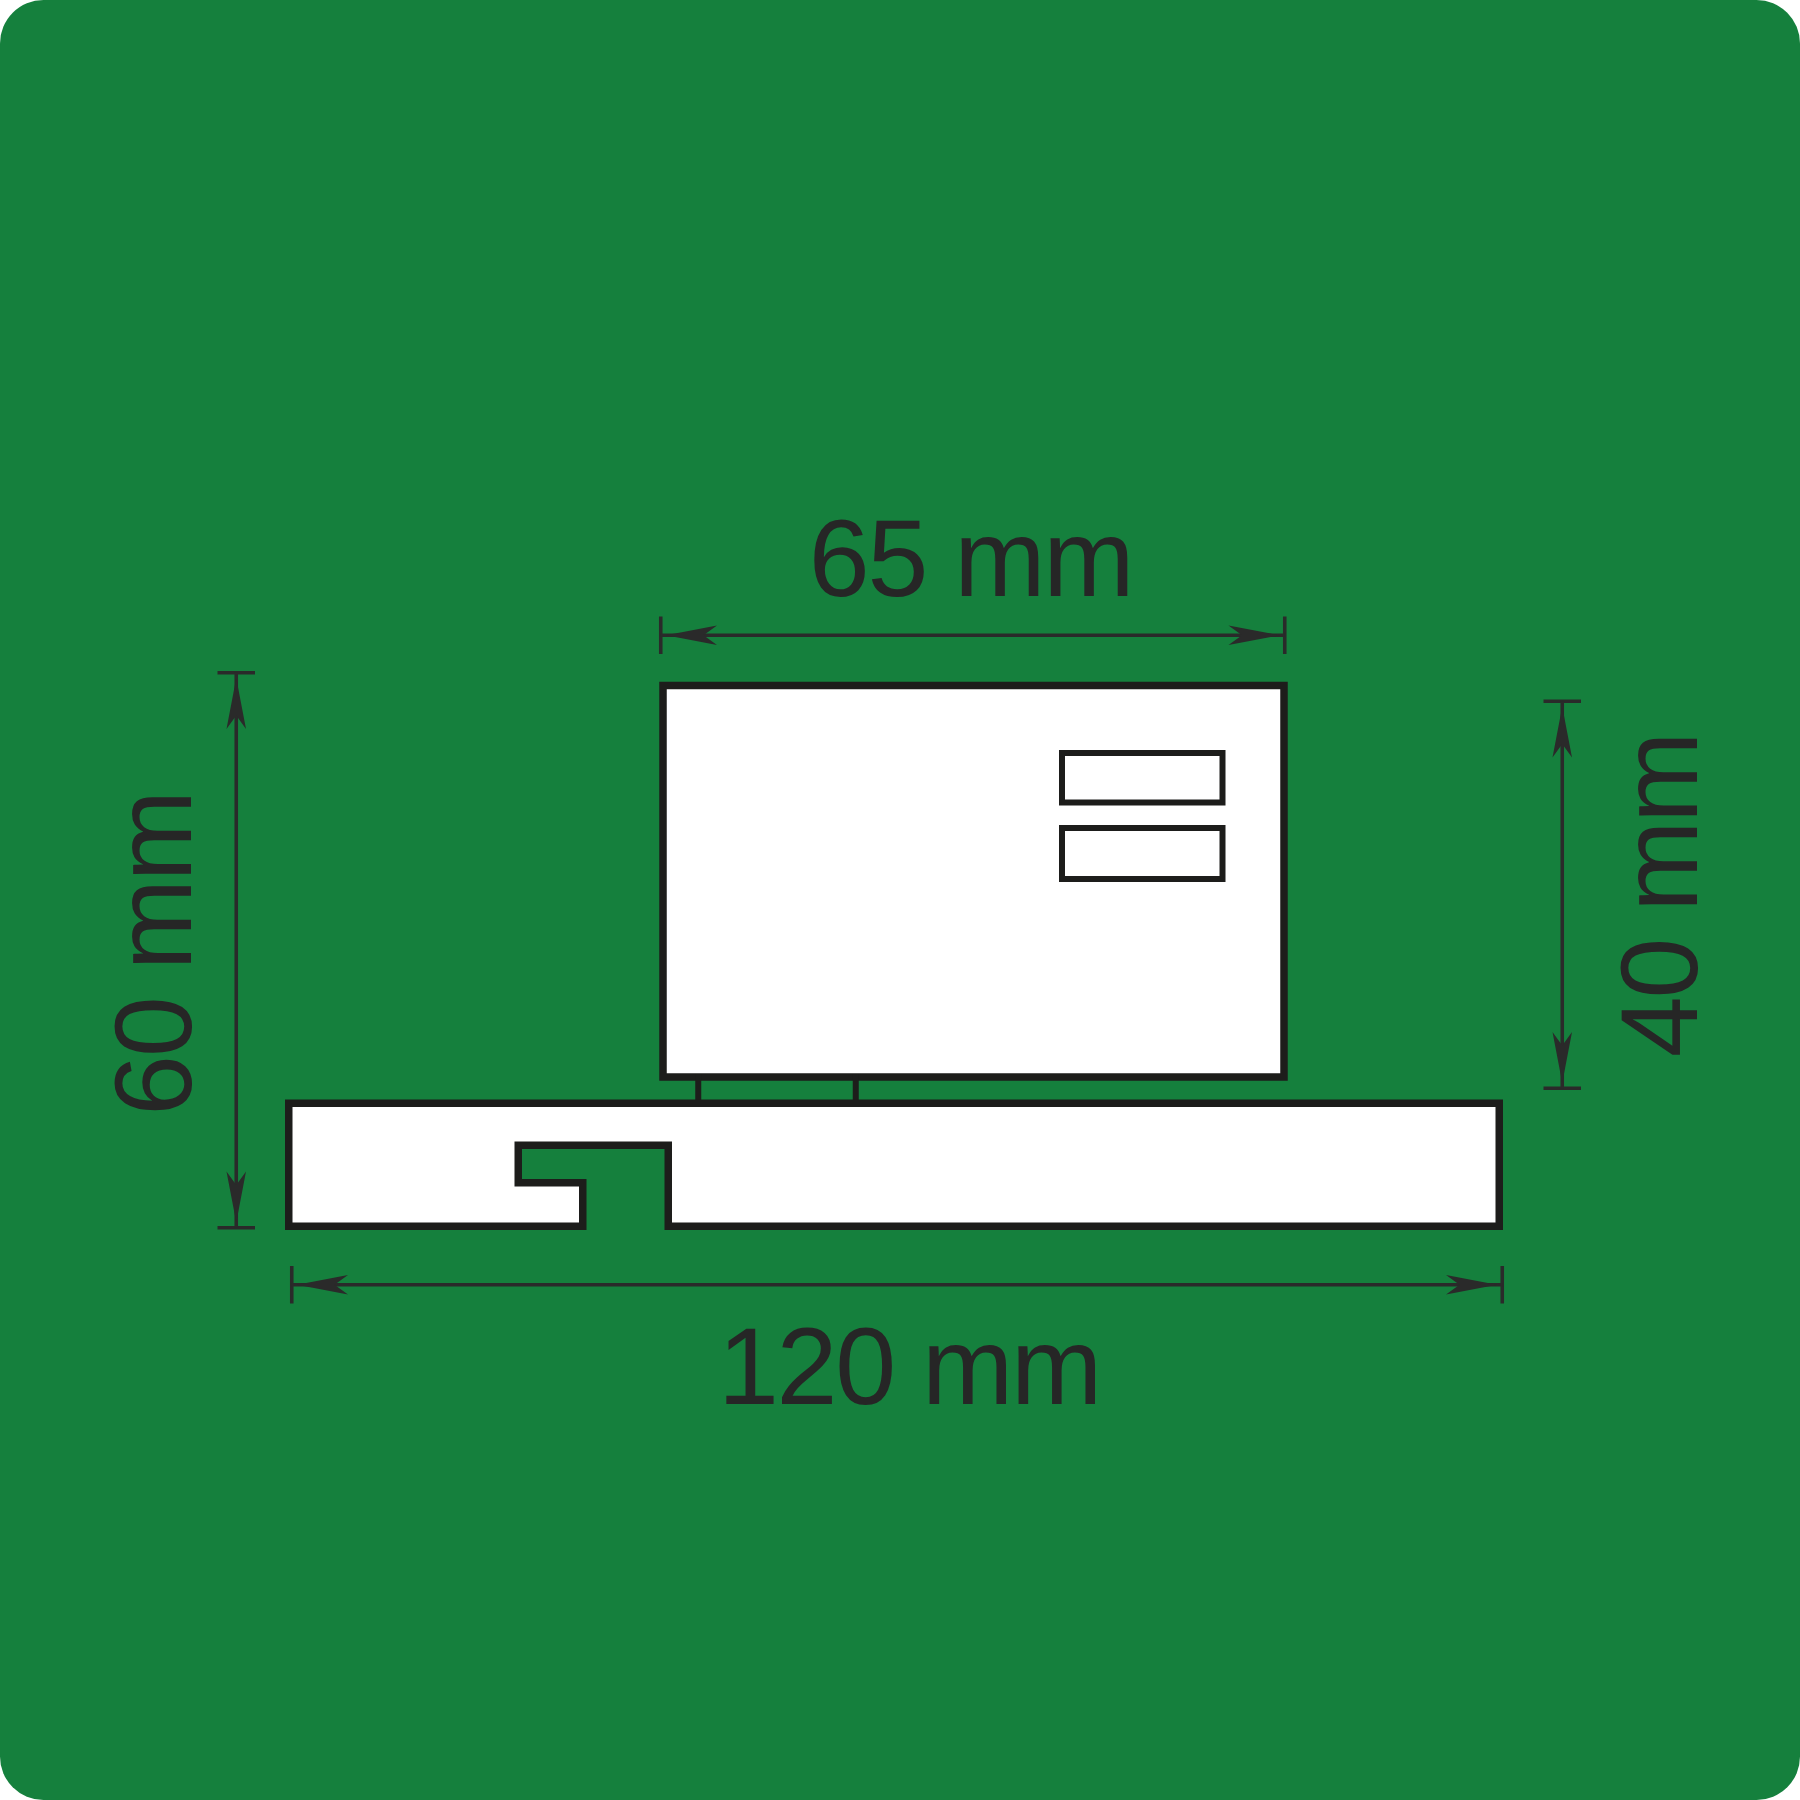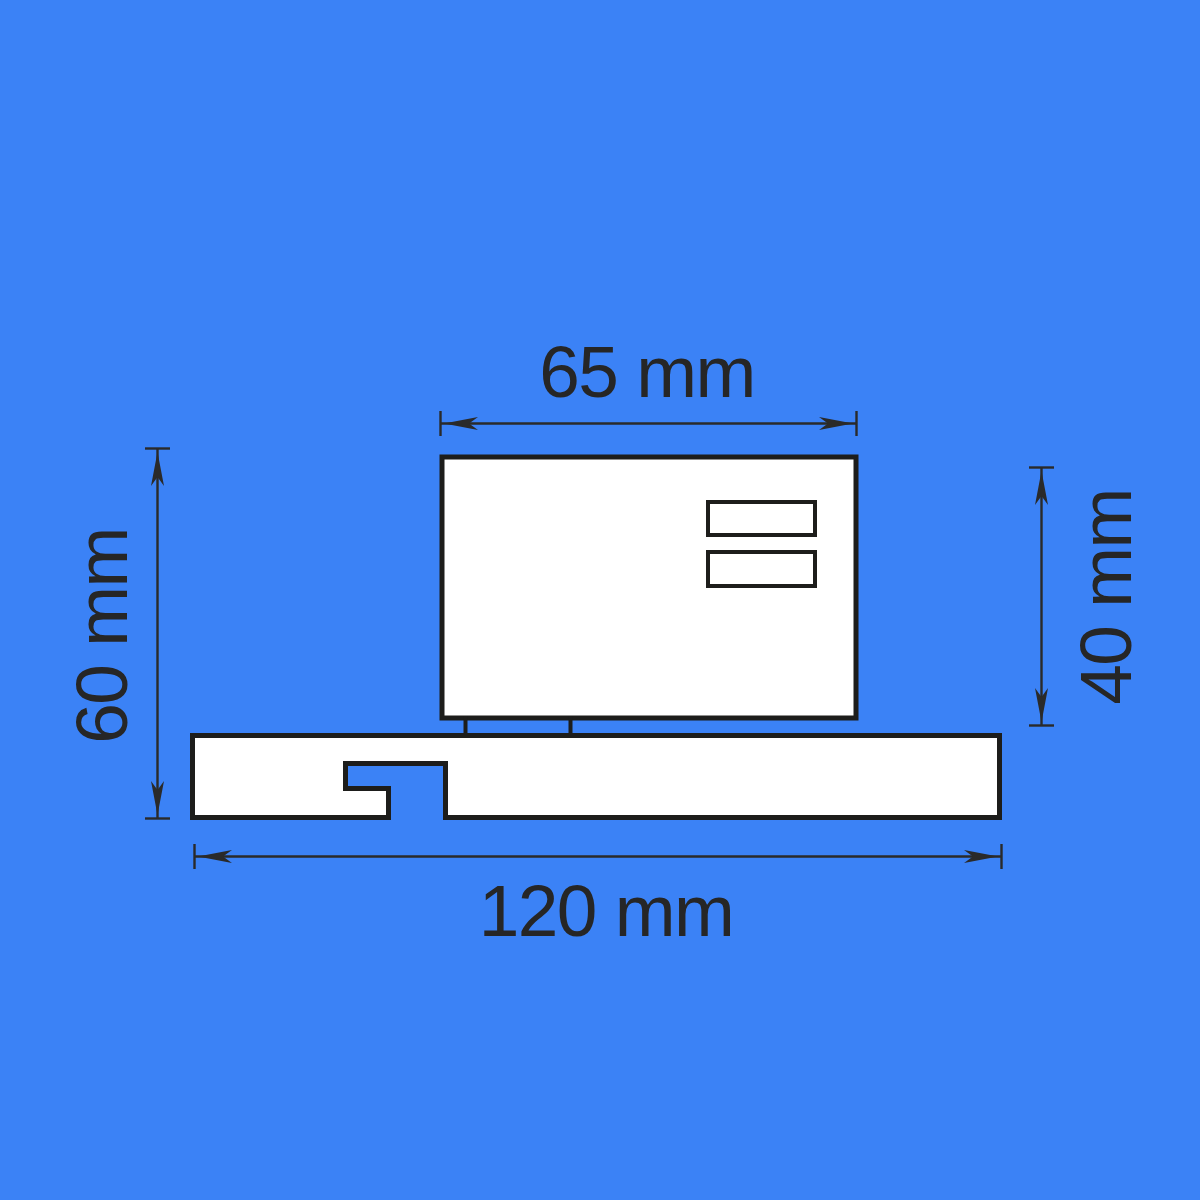--- a/index.html
+++ b/index.html
@@ -4,22 +4,23 @@
 <style>
   html, body {
     margin: 0;
     padding: 0;
     background: #ffffff;
   }
   .canvas {
     position: relative;
     width: 1200px;
     height: 1200px;
-    background: #3b82f6;
+    background: #15803d;
     overflow: hidden;
+    border-radius: 29px;
   }
   svg {
     display: block;
   }
   .dim-label {
     font-family: "Liberation Sans", sans-serif;
     font-weight: 400;
     letter-spacing: -1.5px;
     fill: #262626;
   }

